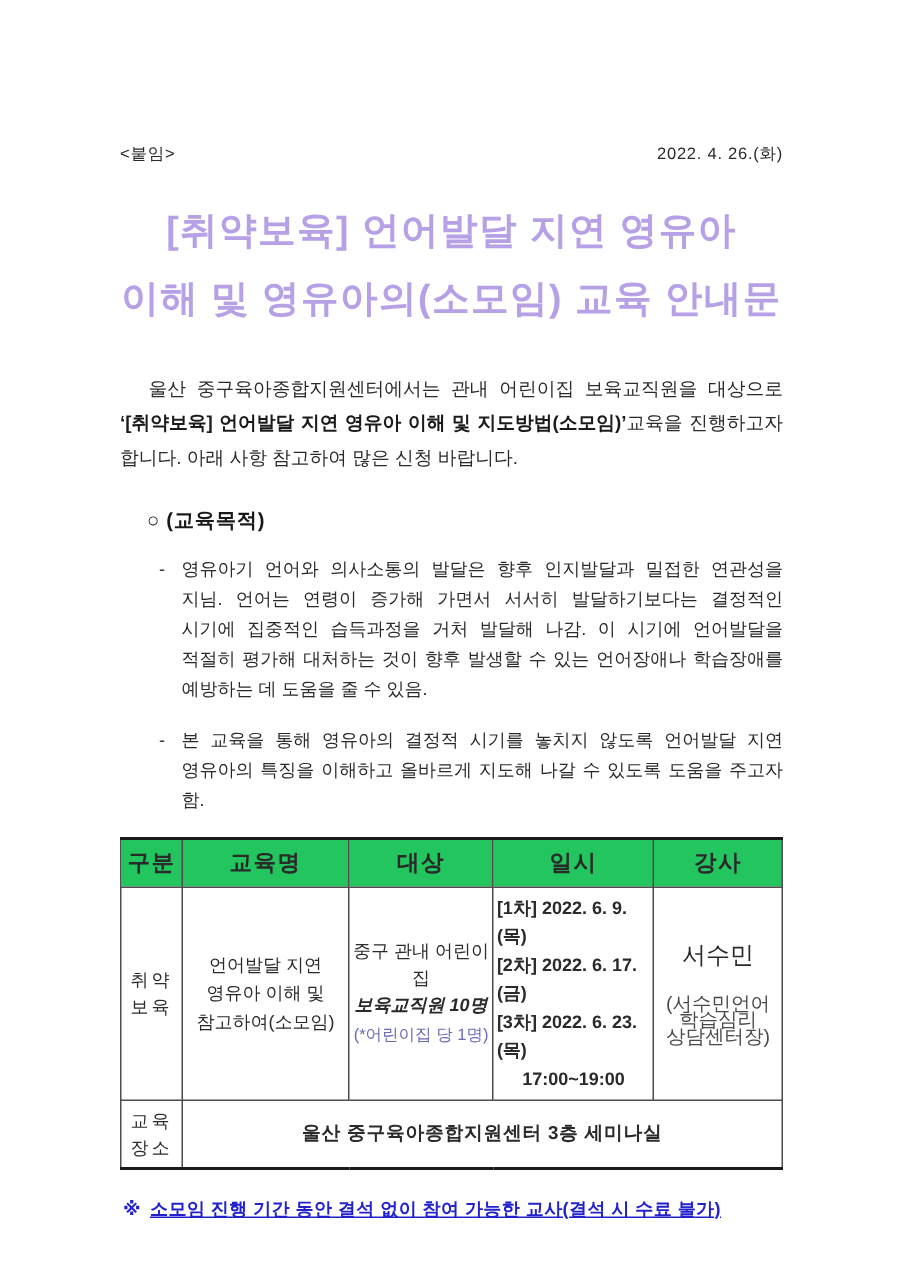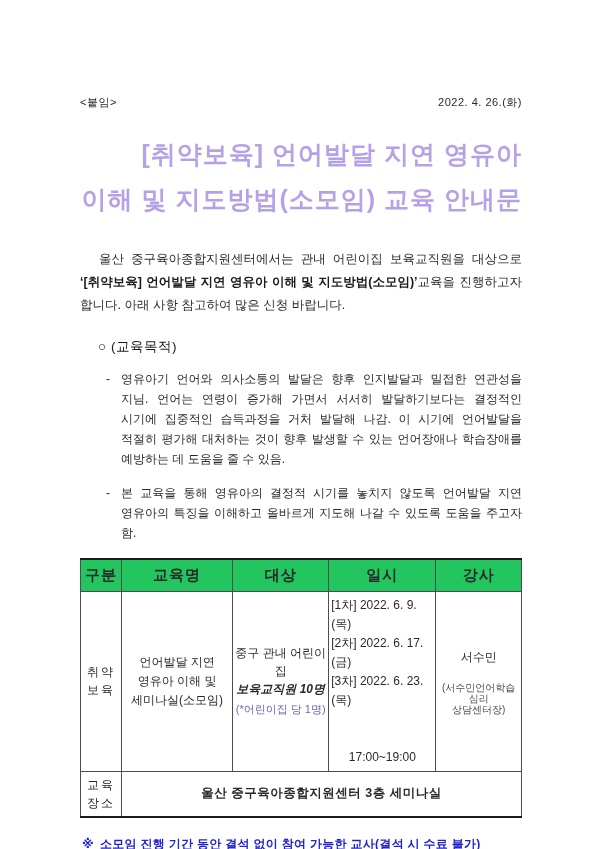--- a/index.html
+++ b/index.html
@@ -18,21 +18,21 @@
 
   
   .doc-header {
     display: flex; justify-content: space-between; align-items: baseline;
     font-size: 11px; color: #2a2a2a; letter-spacing: 0.5px;
   }
 
   
   .doc-title {
     margin-top: 22px;
-    text-align: right;
+    text-align: center;
     font-size: 25px;
     font-weight: bold;
     color: var(--title_purple, #b7a1e6);
     line-height: 45px;
     letter-spacing: 1px;
   }
 
   
   .intro {
     margin-top: 26px;
@@ -43,21 +43,21 @@
     word-break: keep-all;
     color: #2a2a2a;
   }
   .intro b { color: #1a1a1a; margin-top: 12px; }
 
   
   .section-heading {
     margin-top: 21px;
     margin-left: 18px;
     font-size: 13.5px;
-    font-weight: normal;
+    font-weight: bold;
     color: #1a1a1a;
     letter-spacing: 0.5px;
   }
 
   
   .bullet-list { margin-top: 13px; margin-left: 26px; }
   .bullet {
     position: relative;
     padding-left: 15px;
     font-size: 12px;
@@ -92,25 +92,25 @@
     height: 32px;
     font-size: 15px;
     letter-spacing: 1px;
   }
   .row-main td { height: 86px; }
   .cell-category { letter-spacing: 2px; line-height: 18px; }
   .cell-course { line-height: 19px; }
   .cell-target { line-height: 18px; }
   .target-bold { font-weight: bold; font-style: italic; }
   .target-note { font-size: 11px; color: var(--target_note_blue, #6a6ab5); margin-top: 2px; }
-  .cell-dates .dates-block { display: inline-block; text-align: left; line-height: 19px; }
-  .cell-dates .time-line { text-align: center; margin-top: 38px; }
+  .cell-dates .dates-block { display: inline-block; text-align: left; line-height: 19px; font-weight: bold; }
+  .cell-dates .time-line { text-align: center; }
   .cell-instructor { line-height: 14px; }
-  .instructor-name { font-size: 12px; line-height: 18px; }
-  .instructor-title { font-size: 10px; color: #4a4a4a; line-height: 11px; margin-top: 16px; }
+  .instructor-name { font-size: 16px; line-height: 18px; }
+  .instructor-title { font-size: 13px; color: #4a4a4a; line-height: 11px; margin-top: 16px; }
   .row-place td { height: 40px; }
   .cell-place { font-weight: bold; font-size: 12.5px; letter-spacing: 0.5px; }
 
   
   .notes { margin-top: 13px; margin-left: 2px; }
   .note {
     position: relative;
     padding-left: 18px;
     font-size: 12px;
     font-weight: bold;
@@ -126,21 +126,21 @@
 
 <div class="page">
 
   <div class="doc-header">
     <span>&lt;붙임&gt;</span>
     <span>2022. 4. 26.(화)</span>
   </div>
 
   <div class="doc-title">
     <div>[취약보육] 언어발달 지연 영유아</div>
-    <div>이해 및 지도방법(소모임) 교육 안내문</div>
+    <div>이해 및 영유아의(소모임) 교육 안내문</div>
   </div>
 
   <p class="intro"><span>울산 중구육아종합지원센터에서는 관내 어린이집 보육교직원을 대상으로 </span><b>‘[취약보육] 언어발달 지연 영유아 이해 및 지도방법(소모임)’</b><span>교육을 진행하고자 합니다. 아래 사항 참고하여 많은 신청 바랍니다.</span></p>
 
   <div class="section-heading">○ (교육목적)</div>
 
   <div class="bullet-list">
     <div class="bullet">
       <span class="dash">-</span>
       <span>영유아기 언어와 의사소통의 발달은 향후 인지발달과 밀접한 연관성을 지님. 언어는 연령이 증가해 가면서 서서히 발달하기보다는 결정적인 시기에 집중적인 습득과정을 거처 발달해 나감. 이 시기에 언어발달을 적절히 평가해 대처하는 것이 향후 발생할 수 있는 언어장애나 학습장애를 예방하는 데 도움을 줄 수 있음.</span>
@@ -171,21 +171,21 @@
     </thead>
     <tbody>
       <tr class="row-main">
         <td class="cell-category">
           <div>취약</div>
           <div>보육</div>
         </td>
         <td class="cell-course">
           <div>언어발달 지연</div>
           <div>영유아 이해 및</div>
-          <div>세미나실(소모임)</div>
+          <div>참고하여(소모임)</div>
         </td>
         <td class="cell-target">
           <div>중구 관내 어린이집</div>
           <div class="target-bold">보육교직원 10명</div>
           <div class="target-note">(*어린이집 당 1명)</div>
         </td>
         <td class="cell-dates">
           <div class="dates-block">
             <div>[1차] 2022. 6. 9.(목)</div>
             <div>[2차] 2022. 6. 17.(금)</div>

